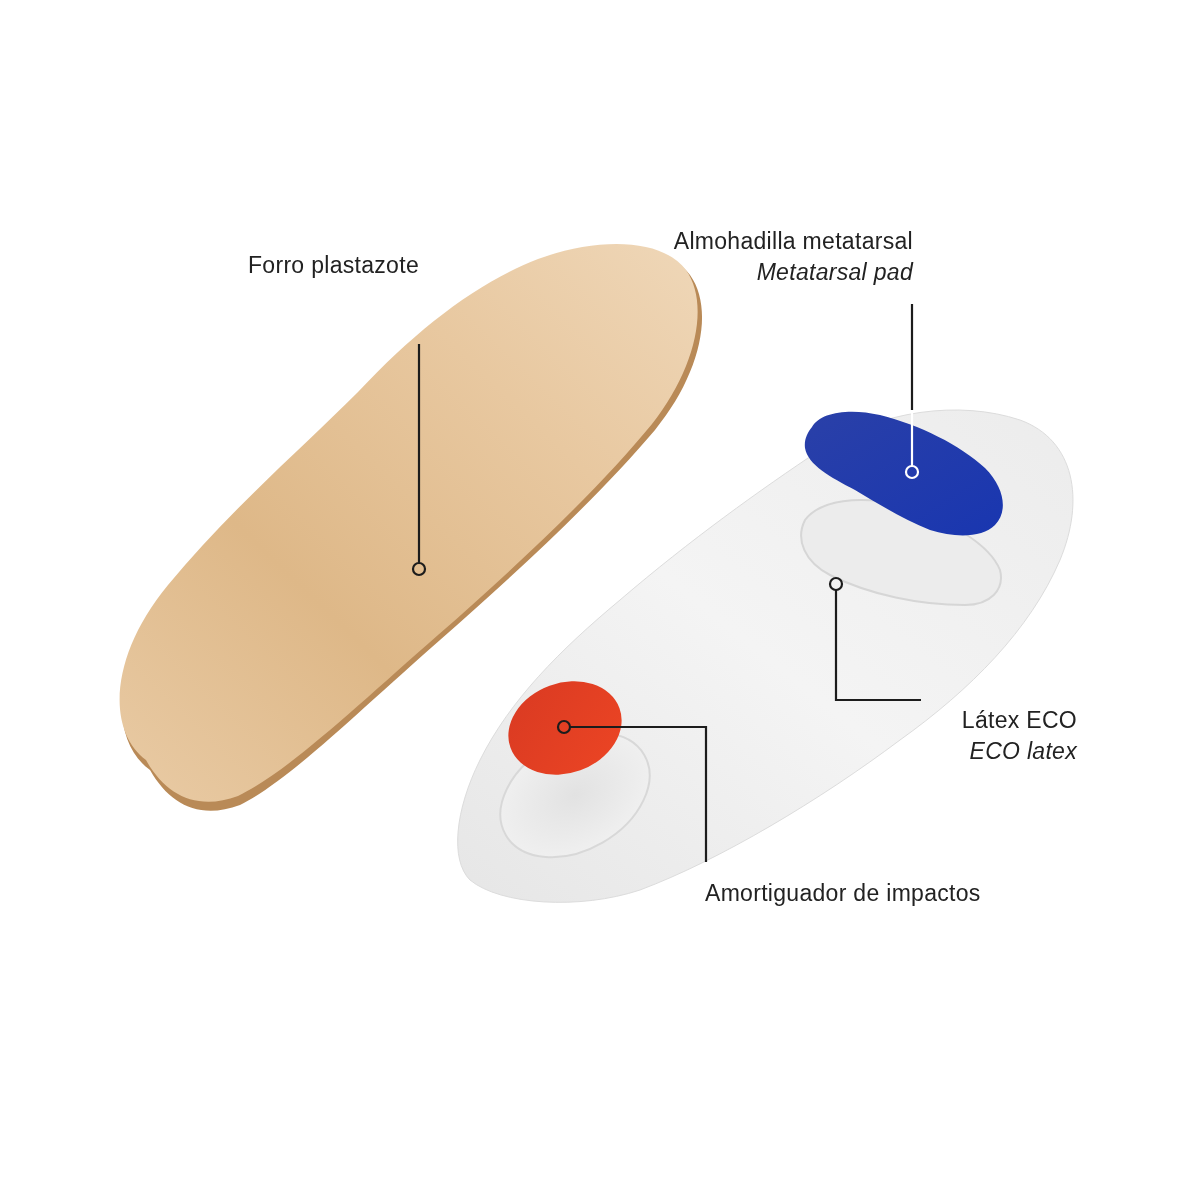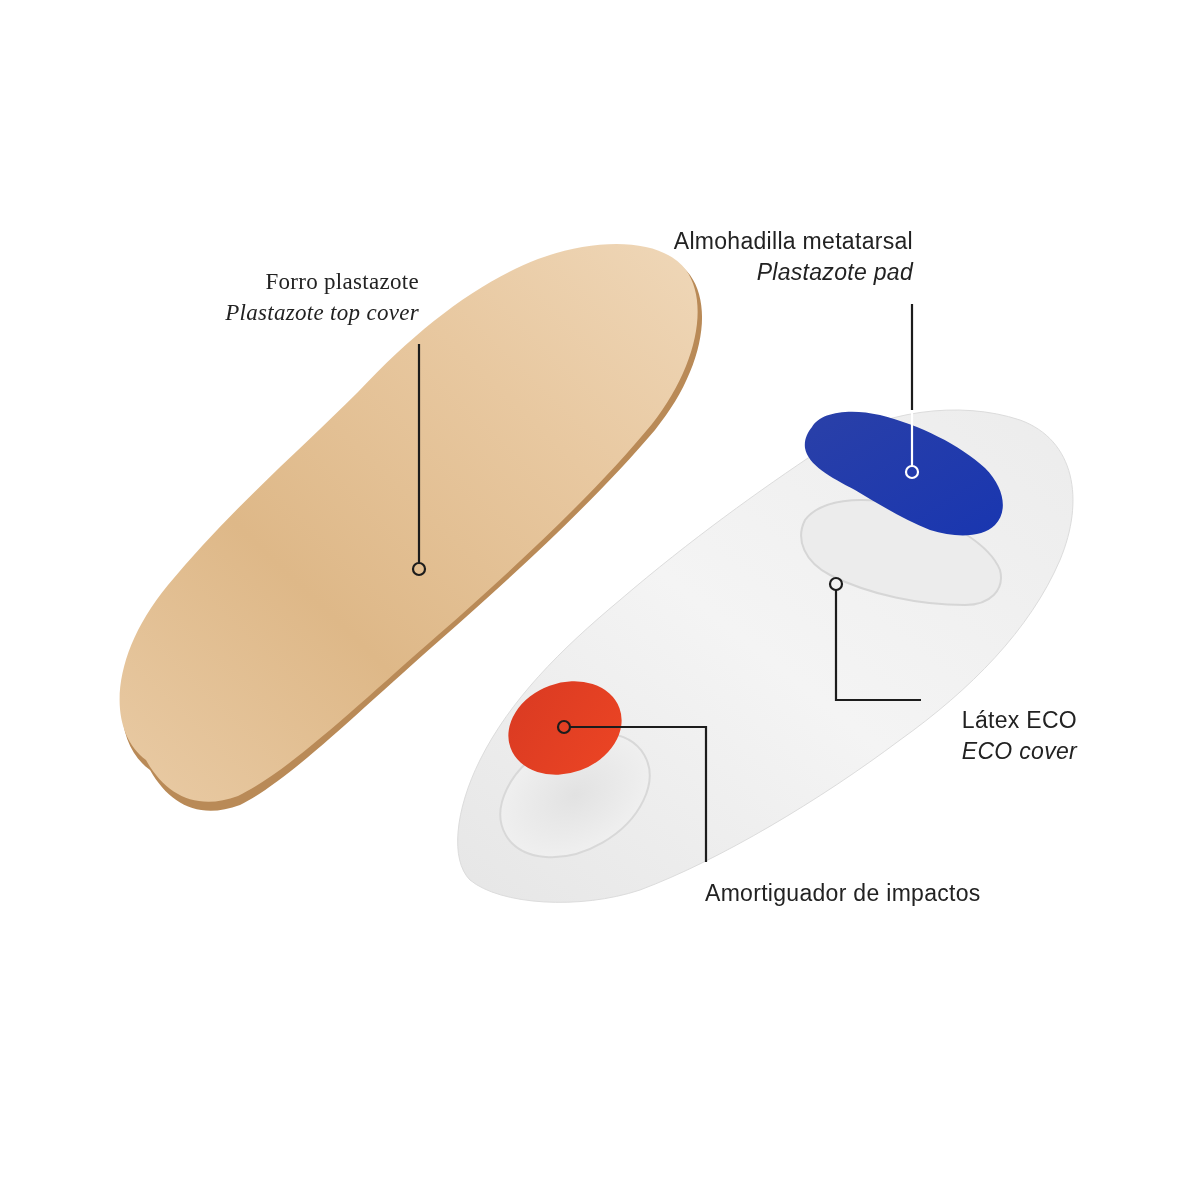--- a/index.html
+++ b/index.html
@@ -65,31 +65,30 @@
       <polyline points="836,590 836,700 921,700"></polyline>
       <polyline points="570,727 706,727 706,862"></polyline>
     </g>
 
     <circle cx="419" cy="569" r="6" fill="none" stroke="#1c1c1c" stroke-width="2.2"></circle>
     <circle cx="912" cy="472" r="6" fill="none" stroke="#ffffff" stroke-width="2.2"></circle>
     <circle cx="836" cy="584" r="6" fill="none" stroke="#1c1c1c" stroke-width="2.2"></circle>
     <circle cx="564" cy="727" r="6" fill="none" stroke="#1c1c1c" stroke-width="2.2"></circle>
   </svg>
 
-  <div class="label right" style="right:781px; top:266px;font-family:Liberation Serif, serif;">
+  <div class="label right" style="right:781px; top:250px;">
     <span class="es">Forro plastazote</span>
-    <span class="en">Plastazote top cover</span>
   </div>
 
   <div class="label right" style="right:287px; top:226px;">
     <span class="es">Almohadilla metatarsal</span>
-    <span class="en">Plastazote pad</span>
+    <span class="en">Metatarsal pad</span>
   </div>
 
   <div class="label right" style="right:123px; top:705px;">
     <span class="es">Látex ECO</span>
-    <span class="en">ECO cover</span>
+    <span class="en">ECO latex</span>
   </div>
 
   <div class="label left" style="left:705px; top:878px;">
     <span class="es">Amortiguador de impactos</span>
   </div>
 </div>
 
 </body></html>

